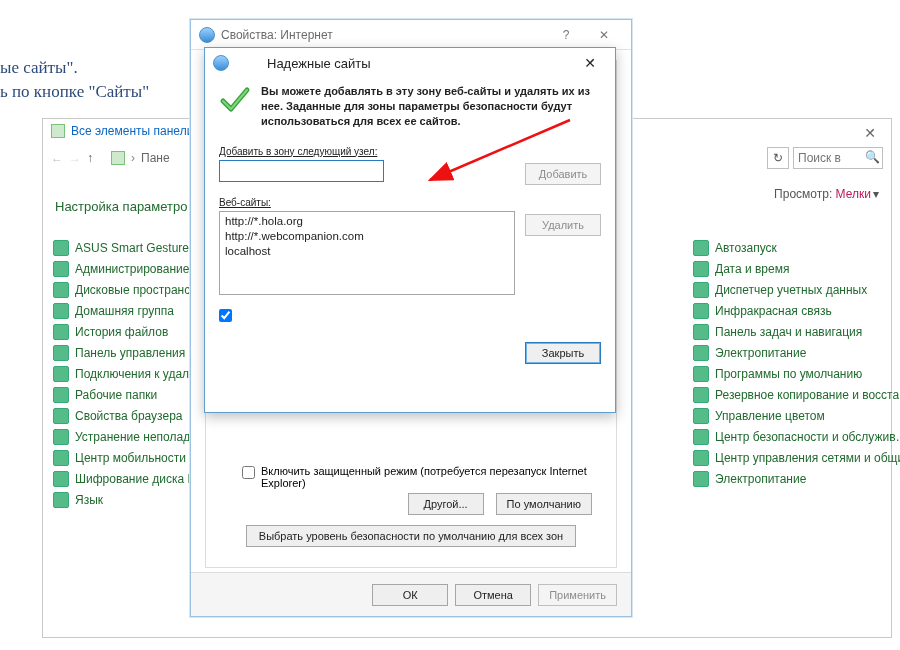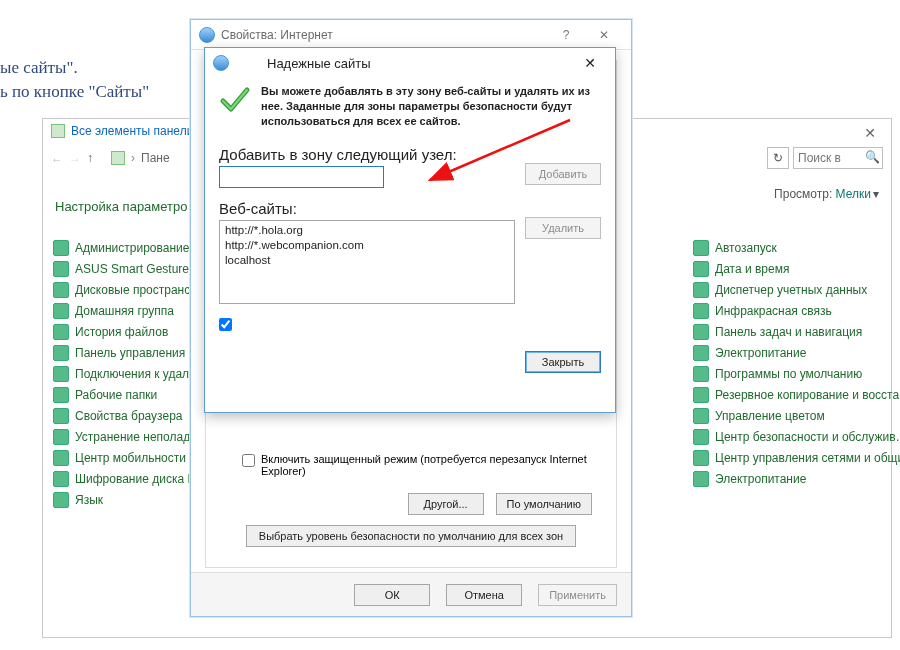--- a/index.html
+++ b/index.html
@@ -15,38 +15,38 @@
   .cpwin .close-x { position:absolute; right:6px; top:6px; width:30px; height:22px; text-align:center; font-size:14px; color:#666; }
   .cpwin .addr { position:absolute; left:8px; top:26px; right:8px; height:26px; display:flex; align-items:center; gap:6px; font-size:12px; color:#555; }
   .cpwin .addr .crumb { color:#666; }
   .cpwin .addr .search { margin-left:auto; display:flex; align-items:center; gap:4px; color:#8d8d8d; }
   .cpwin .addr .search input { border:1px solid #bfbfbf; height:22px; width:90px; padding:2px 18px 2px 4px; font-size:12px; }
   .cpwin .addr .search .srch-box { position:relative; }
   .cpwin .addr .search .srch-box .mag { position:absolute; right:3px; top:3px; color:#888; }
   .cpwin .addr .refresh { width:22px; height:22px; border:1px solid #bfbfbf; display:flex; align-items:center; justify-content:center; color:#555; }
   .cpwin .cp-title { position:absolute; left:12px; top:80px; font-size:13px; color:#206a2e; }
   .cpwin .cp-viewline { position:absolute; right:12px; top:68px; font-size:12px; color:#555; }
-  .cpwin .cp-viewline .link { color:#0f766e; }
+  .cpwin .cp-viewline .link { color:#be185d; }
   .cpwin .cp-viewline .chev { color:#555; margin-left:2px; }
   .cpwin .col { position:absolute; top:120px; width:230px; }
   .cpwin .col.col-left  { left:10px; }
   .cpwin .col.col-right { left:650px; }
   .cpwin .cp-item { display:flex; align-items:center; gap:6px; height:18px; margin:0 0 3px 0; color:#206a2e; white-space:nowrap; overflow:hidden; text-overflow:ellipsis; }
   .cpwin .cp-item .ic { width:16px; height:16px; display:inline-block; background:#5b8; border:1px solid #3a7; border-radius:2px; flex:0 0 16px; }
   .cpwin .cp-breadcrumbarea { position:absolute; left:8px; top:2px; right:8px; height:20px; color:#0a66c2; font-size:12px; display:flex; align-items:center; gap:6px; }
   .cpwin .cp-breadcrumbarea .ic { width:14px; height:14px; display:inline-block; border:1px solid #7ac27a; background:#cfe9cf; }
 
   
   .ipdlg { position:absolute; left:190px; top:19px; width:442px; height:598px; border:1px solid #9cc3e4; background:#fff; box-shadow:0 0 0 1px #d7e6f3; }
   .ipdlg .titlebar { height:30px; display:flex; align-items:center; padding:0 8px; border-bottom:1px solid #d7e6f3; color:#6b6b6b; font-size:12px; }
   .ipdlg .titlebar .ttl-ic { width:16px; height:16px; margin-right:6px; border-radius:50%; background:linear-gradient(#9cd0ff,#3b8ed6); border:1px solid #4a93c9; display:inline-block; }
   .ipdlg .titlebar .qmark, .ipdlg .titlebar .close-x { width:38px; height:28px; display:flex; align-items:center; justify-content:center; color:#777; }
   .ipdlg .titlebar .spacer { flex:1; }
   .ipdlg .body { position:absolute; left:14px; right:14px; top:40px; bottom:48px; border:1px solid #dcdcdc; background:#fff; }
-  .ipdlg .ft { position:absolute; left:0; right:0; bottom:0; height:44px; border-top:1px solid #dcdcdc; display:flex; align-items:center; justify-content:flex-end; gap:16px; padding-right:14px; background:#f5f5f5; }
+  .ipdlg .ft { position:absolute; left:0; right:0; bottom:0; height:44px; border-top:1px solid #dcdcdc; display:flex; align-items:center; justify-content:flex-end; gap:7px; padding-right:14px; background:#f5f5f5; }
   .btn { min-width:76px; height:22px; border:1px solid #a6a6a6; background:#efefef; font-size:11px; display:inline-flex; align-items:center; justify-content:center; padding:0 10px; cursor:pointer; }
   .btn.default { border:1px solid #2a7ac0; box-shadow:inset 0 0 0 1px #6fb4ea; }
   .btn.disabled { color:#8d8d8d; border-color:#bfbfbf; background:#f4f4f4; cursor:default; }
   .btn.wide { min-width:330px; }
 
   .ipdlg .mid-check { position:absolute; left:36px; top:392px; display:flex; align-items:flex-start; color:#000; font-size:11px; }
   .ipdlg .mid-check input { margin:1px 6px 0 0; }
   .ipdlg .mid-btn-row { position:absolute; left:0; right:24px; top:432px; display:flex; justify-content:flex-end; gap:12px; }
   .ipdlg .mid-reset-row { position:absolute; left:0; right:0; top:464px; display:flex; justify-content:center; }
 
@@ -54,21 +54,21 @@
   .tsdlg { position:absolute; left:204px; top:47px; width:412px; height:366px; border:1px solid #5f9ed2; background:#fff; box-shadow:0 4px 12px rgba(0,0,0,0.25); }
   .tsdlg .titlebar { height:30px; display:flex; align-items:center; padding:0 6px 0 8px; color:#222; font-size:13px;gap:32px; }
   .tsdlg .titlebar .ttl-ic { width:16px; height:16px; margin-right:6px; border-radius:50%; background:linear-gradient(#9cd0ff,#3b8ed6); border:1px solid #4a93c9; display:inline-block; position:relative; }
   .tsdlg .titlebar .close-x { width:38px; height:24px; display:flex; align-items:center; justify-content:center; font-size:14px; color:#222; background:#fff; }
   .tsdlg .titlebar .spacer { flex:1; }
   .tsdlg .content { position:absolute; left:14px; right:14px; top:36px; bottom:14px; }
   .tsdlg .intro { display:flex; gap:10px; margin-bottom:17px;font-weight:bold; }
   .tsdlg .intro .chk { width:32px; height:32px; flex:0 0 32px; position:relative; }
   .tsdlg .intro .chk svg { width:32px; height:32px; }
   .tsdlg .intro .txt { font-size:11px; color:#222; line-height:1.35; }
-  .tsdlg label.field-label { font-size:15px; color:#222; display:block; margin-bottom:3px; }
+  .tsdlg label.field-label { font-size:10px; color:#222; display:block; margin-bottom:3px;text-decoration:underline; }
   .tsdlg .row1 { display:flex; gap:10px; align-items:flex-start; margin-bottom:12px; }
   .tsdlg .row1 .inp { flex:1; height:22px; border:1px solid #2a7ac0; padding:2px 4px; font-size:12px; }
   .tsdlg .row2 { display:flex; gap:10px; align-items:flex-start; margin-bottom:14px; }
   .tsdlg .row2 .list { flex:1; height:84px; border:1px solid #a6a6a6; background:#fff; padding:3px 5px; font-size:11.5px; overflow:auto; }
   .tsdlg .row2 .list .li { height:15px; }
   .tsdlg .chkline { display:flex; align-items:center; font-size:11px; gap:6px; margin-bottom:20px; }
   .tsdlg .chkline input { margin:0; }
   .tsdlg .closerow { display:flex; justify-content:flex-end; }
   .tsdlg .r1col2 { width:76px; padding-top:17px; }
   .tsdlg .r2col2 { width:76px; padding-top:0px; }
@@ -111,25 +111,25 @@
 
     <div class="cp-title">Настройка параметро</div>
     <div class="cp-viewline">
       <span>Просмотр:</span>
       <span class="link">Мелки</span><span class="chev">▾</span>
     </div>
 
     <div class="col col-left" id="cp-left">
         <div class="cp-item">
           <span class="ic"></span>
+          <span>ASUS Smart Gesture</span>
+        </div>
+        <div class="cp-item">
+          <span class="ic"></span>
           <span>Администрирование</span>
-        </div>
-        <div class="cp-item">
-          <span class="ic"></span>
-          <span>ASUS Smart Gesture</span>
         </div>
         <div class="cp-item">
           <span class="ic"></span>
           <span>Дисковые пространства</span>
         </div>
         <div class="cp-item">
           <span class="ic"></span>
           <span>Домашняя группа</span>
         </div>
         <div class="cp-item">
@@ -225,21 +225,21 @@
 
   <div class="ipdlg">
     <div class="titlebar">
       <span class="ttl-ic"></span>
       <span>Свойства: Интернет</span>
       <span class="spacer"></span>
       <div class="qmark">?</div>
       <div class="close-x">✕</div>
     </div>
     <div class="body">
-      <div class="mid-check" style="width:360px;">
+      <div class="mid-check" style="width:360px;margin-top:12px;">
         <input type="checkbox" style="">
         <span>Включить защищенный режим (потребуется перезапуск Internet Explorer)</span>
       </div>
       <div class="mid-btn-row">
         <div class="btn">Другой...</div>
         <div class="btn">По умолчанию</div>
       </div>
       <div class="mid-reset-row">
         <div class="btn wide">Выбрать уровень безопасности по умолчанию для всех зон</div>
       </div>

